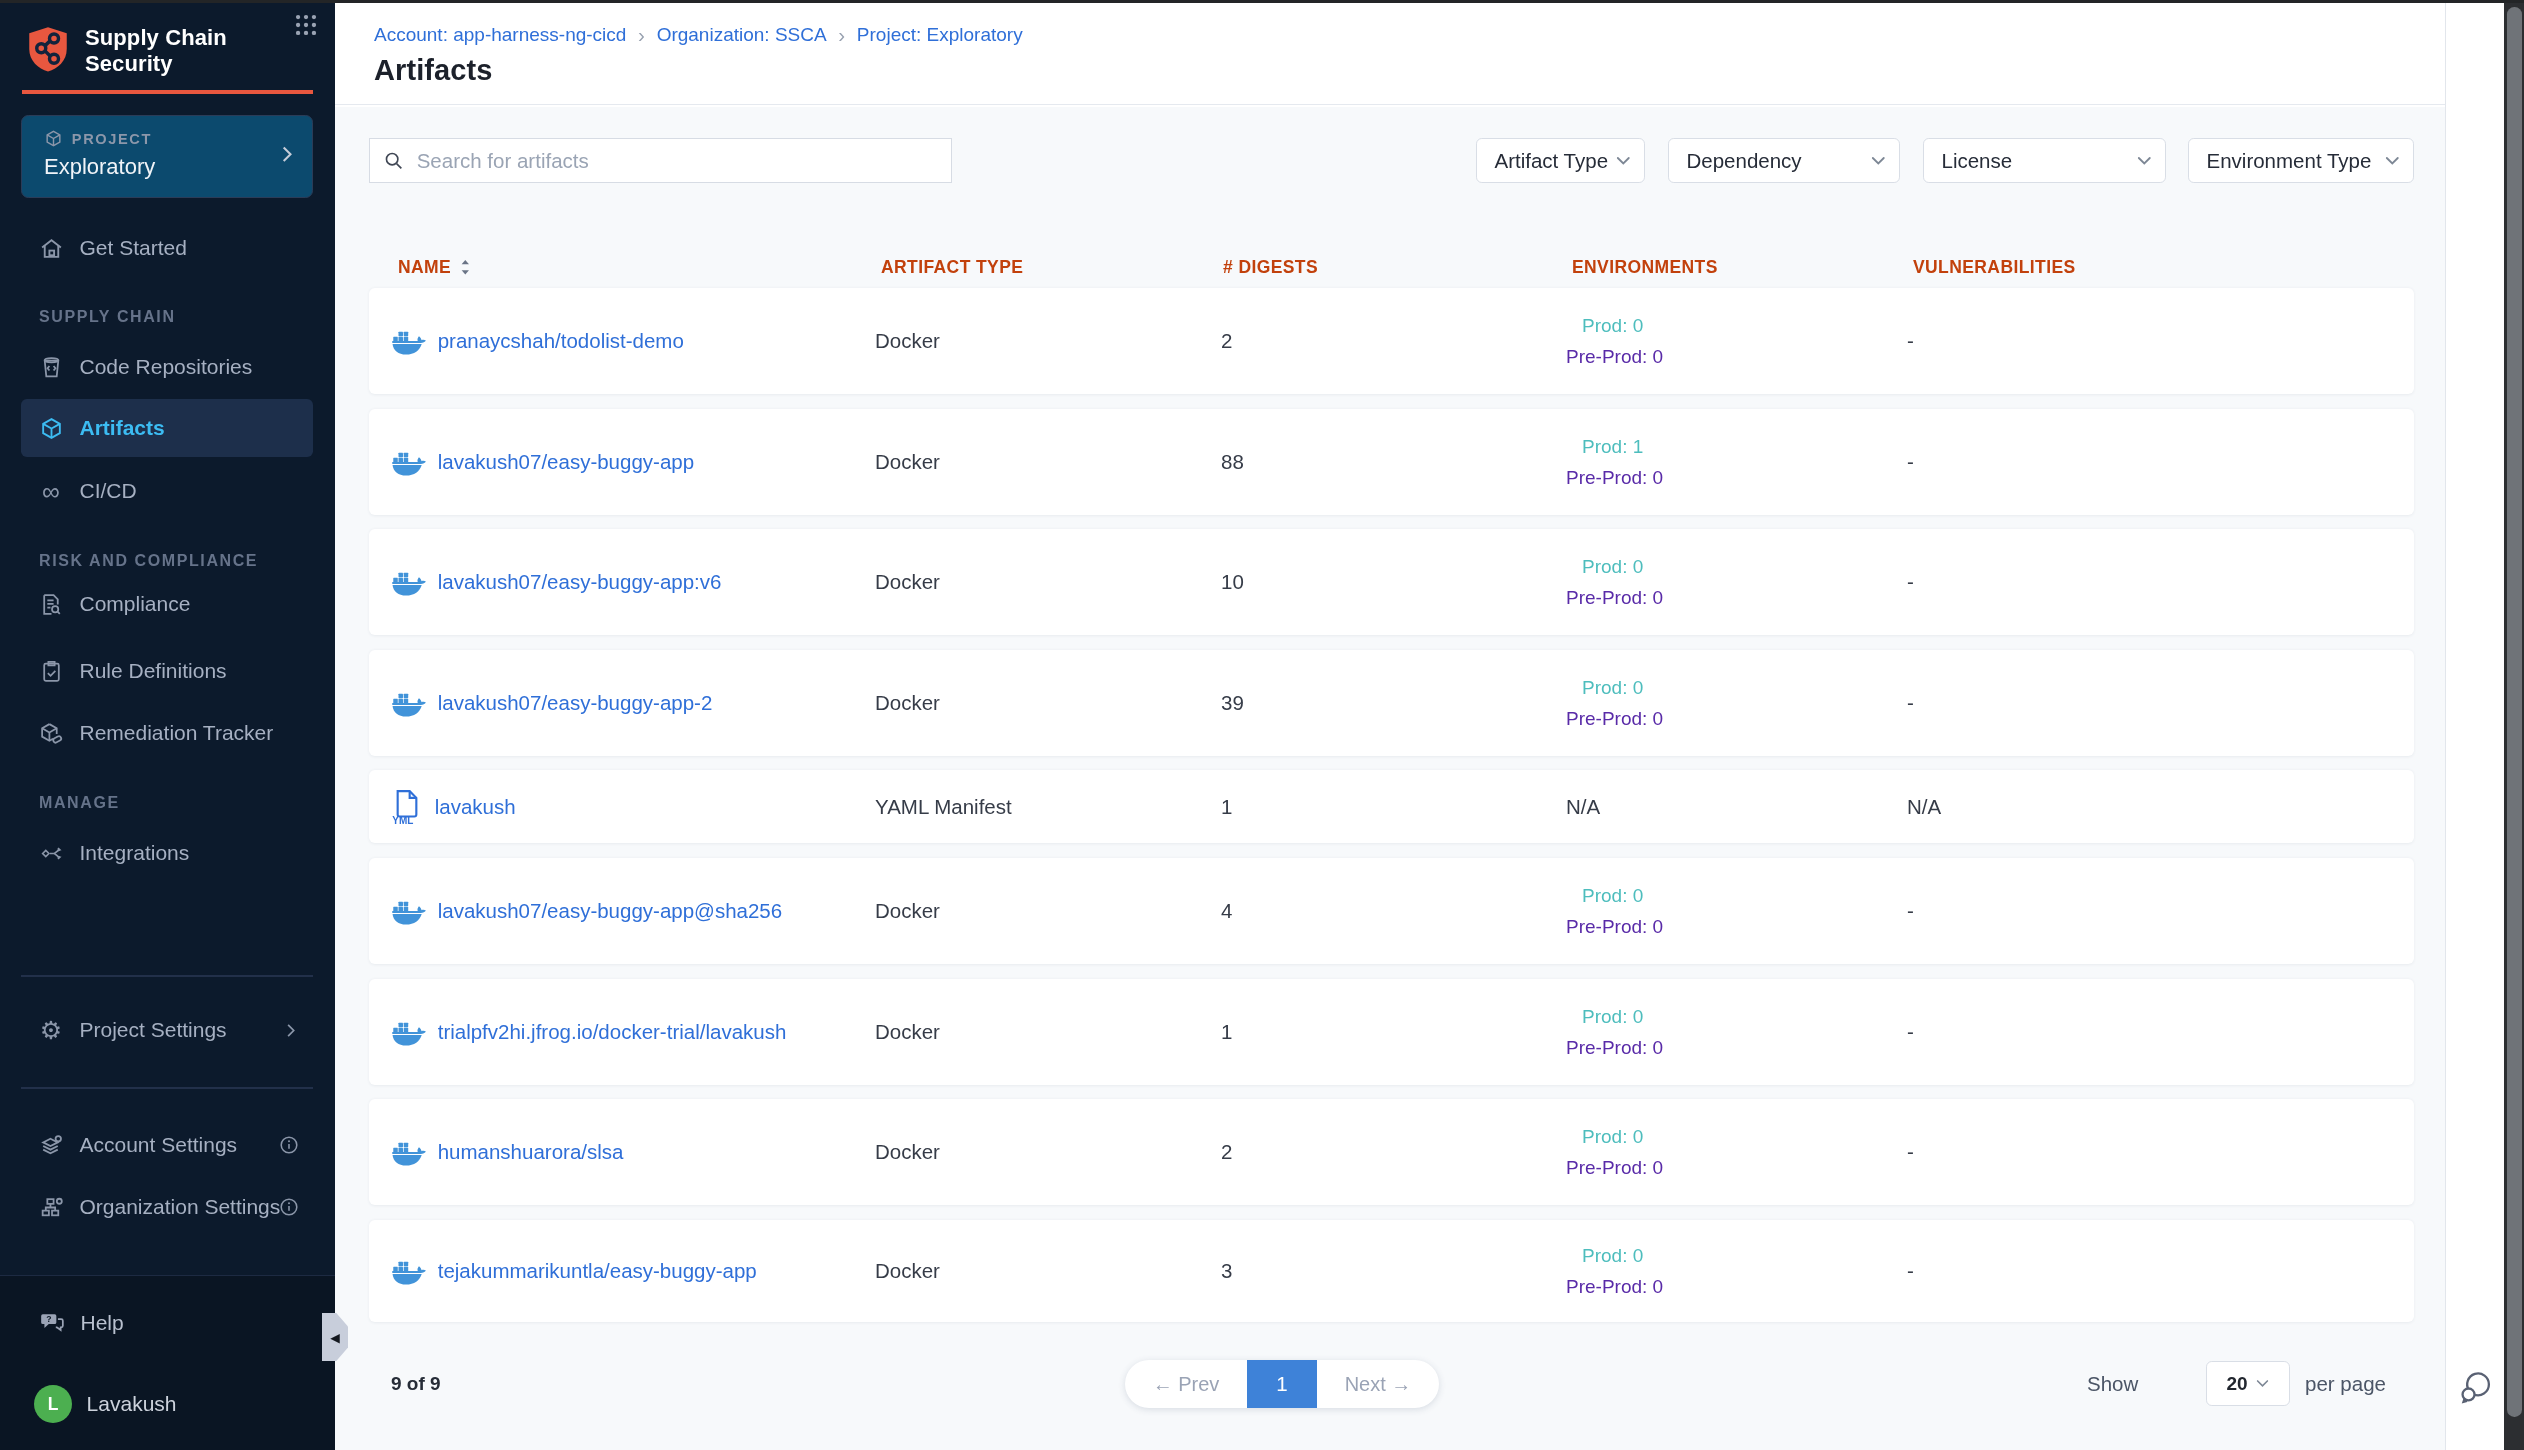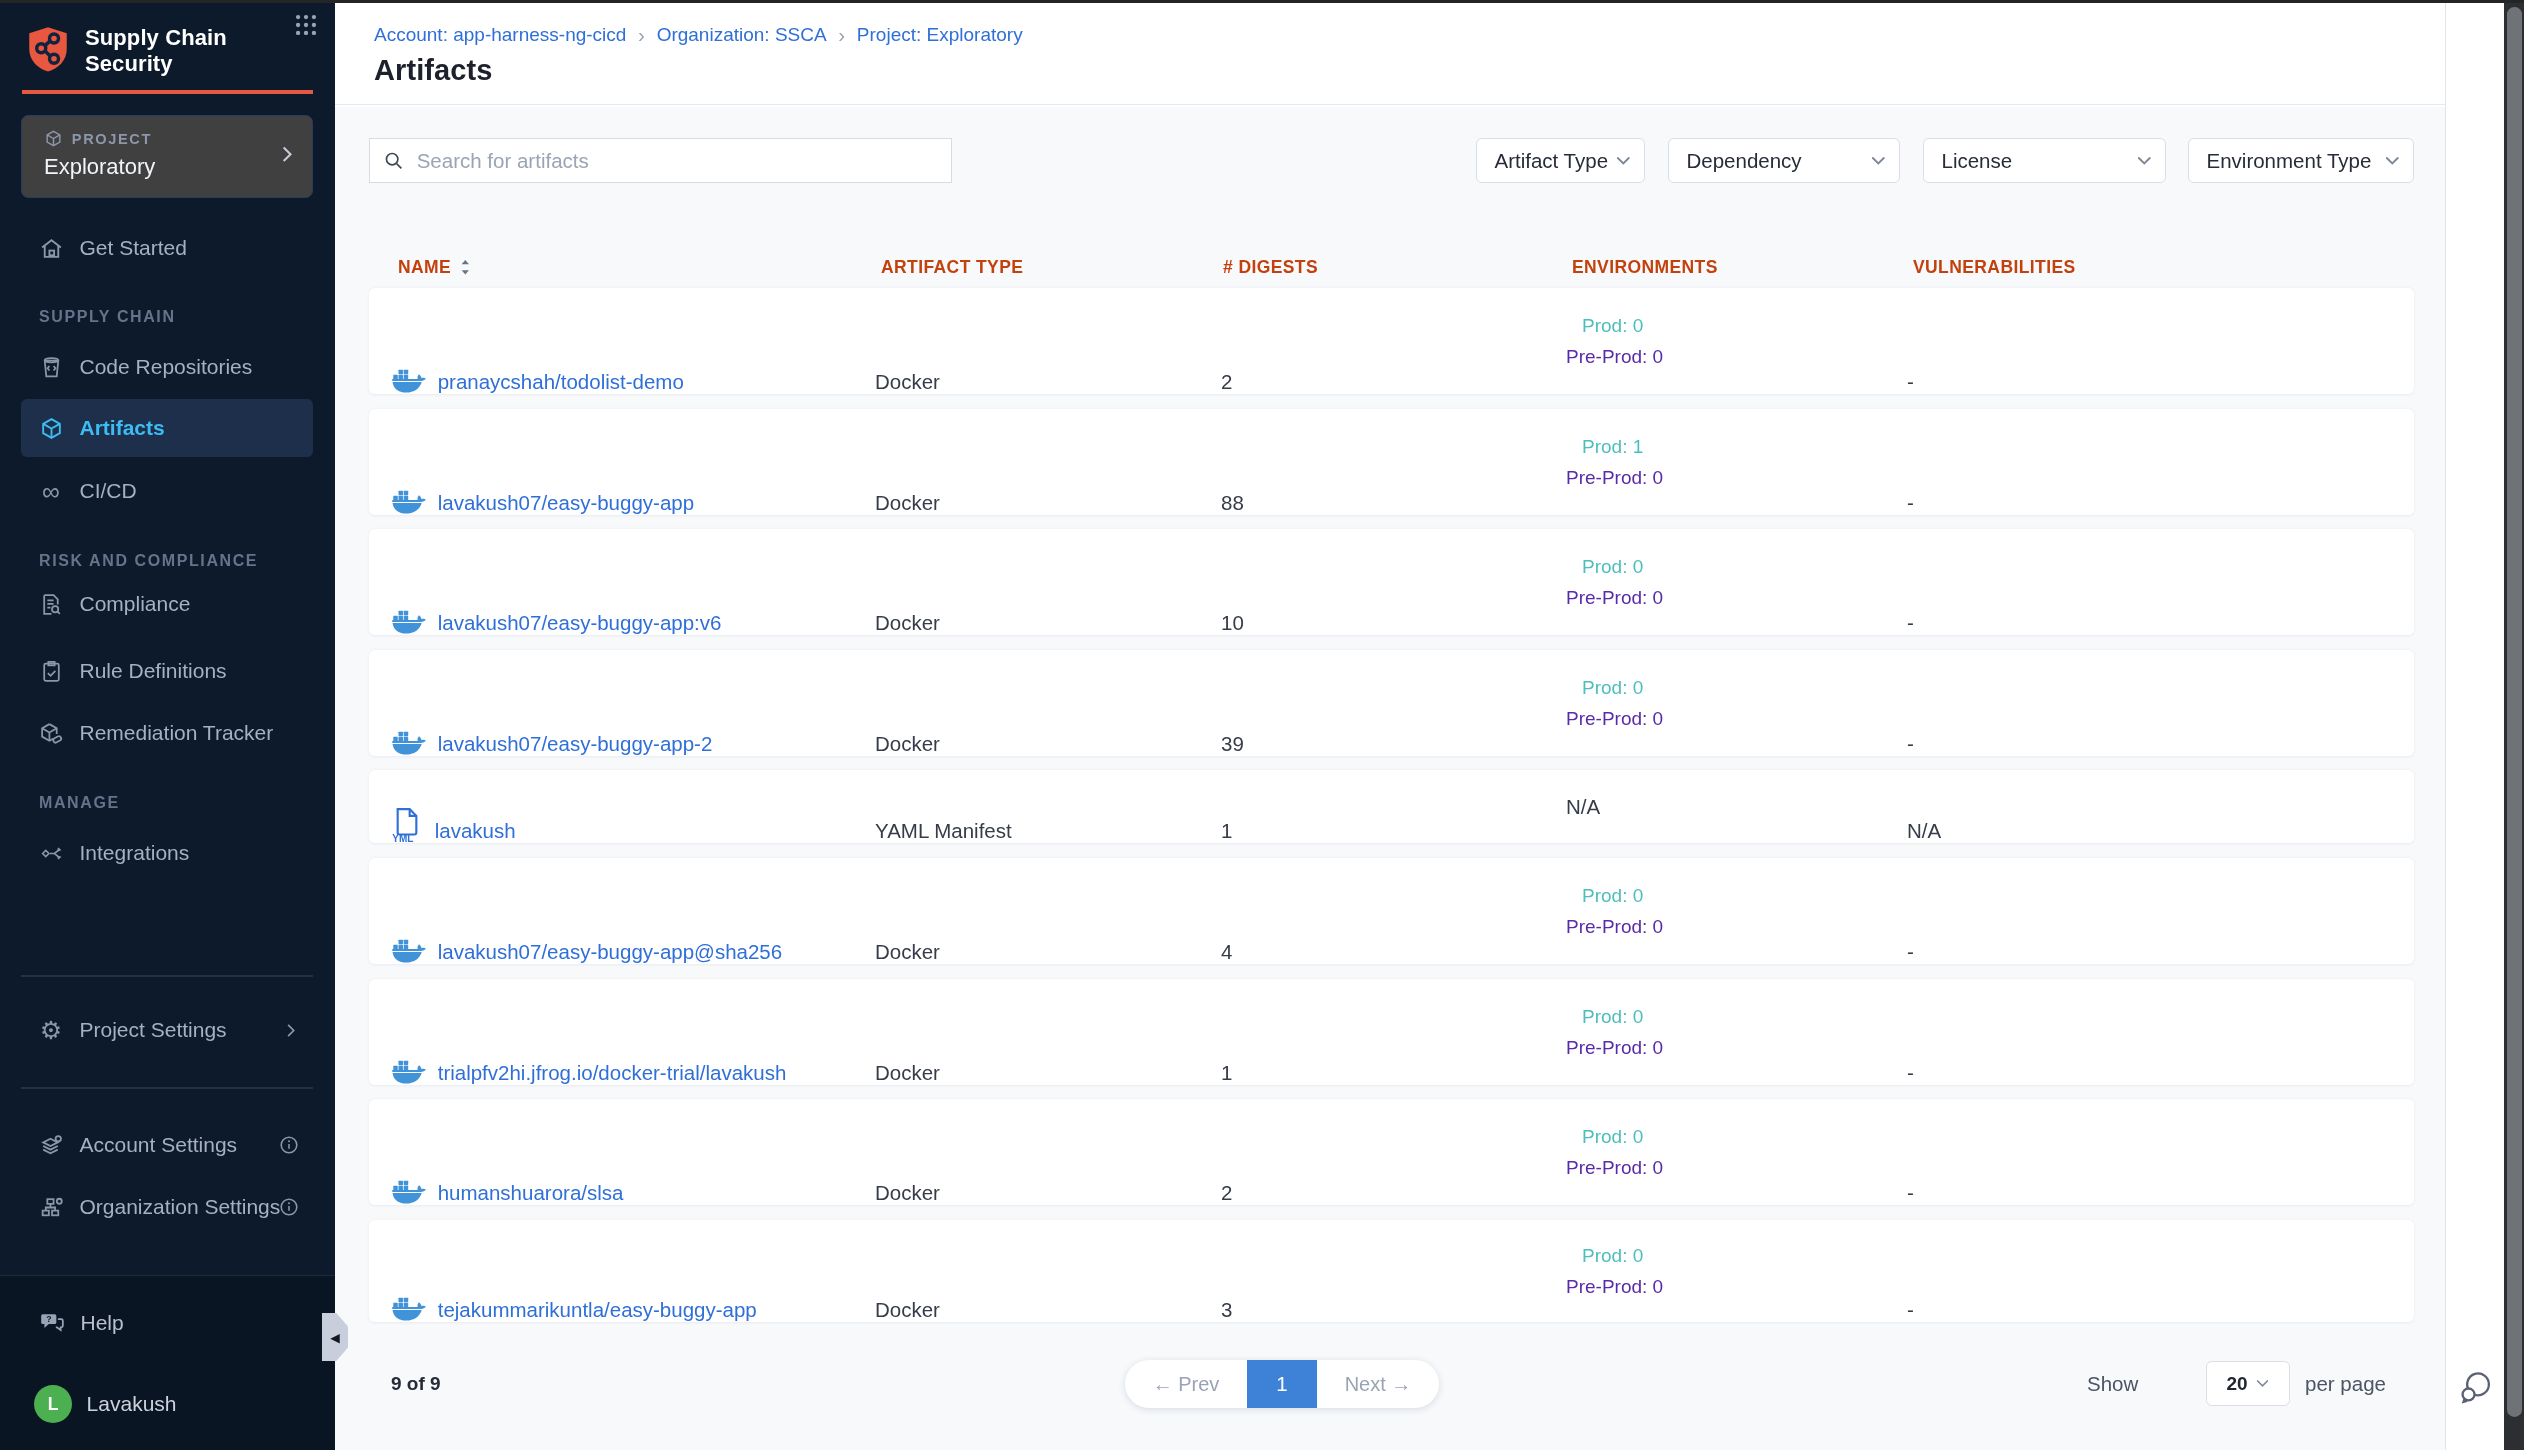--- a/index.html
+++ b/index.html
@@ -16,21 +16,21 @@
 
   
   .sidebar { position:absolute; left:0; top:0; width:335px; height:1451px; background:#0c1a2c; z-index:10; }
   .brand-row { position:absolute; top:25px; left:24px; width:289px; display:flex; align-items:flex-start; }
   .brand-logo { width:48px; height:48px; flex:none; }
   .brand-text { margin-left:13px; color:#ffffff; font-size:22px; font-weight:700; line-height:25.6px; letter-spacing:0.1px; }
   .grid-btn { position:absolute; right:16px; top:11.7px; width:26px; height:26px; }
   .brand-underline { position:absolute; top:90px; left:22px; width:291px; height:3.7px; background:#e8573f; }
 
   .project-card { position:absolute; top:115px; left:21px; width:292px; height:83px;
-    background:#404040; border:1.5px solid #2b3c58; border-radius:7.3px; padding:13px 16px 8px 22px; }
+    background:#0c4a6e; border:1.5px solid #2b3c58; border-radius:7.3px; padding:13px 16px 8px 22px; }
   .project-label-row { display:flex; align-items:center; gap:8.8px; }
   .project-label { color:#8c97aa; font-size:14.6px; font-weight:600; letter-spacing:1.6px; }
   .project-name { margin-top:5.8px; color:#f1f4f8; font-size:22px; font-weight:400; }
   .project-chev { position:absolute; right:16px; top:28px; }
 
   .mi { position:absolute; left:21px; width:292px; height:58px; display:flex; align-items:center; padding-left:17.5px; gap:16px; border-radius:5.8px; cursor:pointer; }
   .mi .lbl { color:#a6b0c2; font-size:21px; }
   .mi svg, .mi .uni { flex:none; }
   .mi .uni { font-size:25px; color:#8b96a9; width:25px; text-align:center; line-height:25px; }
   .mi.active { background:#1d2f4b; }
@@ -66,21 +66,21 @@
   .search-box input::placeholder { color:#9aa4b4; }
 
   .filter { position:absolute; top:31px; height:45px; background:#fff; border:1.5px solid #d9dee6; border-radius:5.8px;
     display:flex; align-items:center; justify-content:space-between; padding:0 13px 0 17.5px; cursor:pointer; }
   .filter .lbl { font-size:20.5px; color:#262c38; }
 
   .thead { position:absolute; top:124px; height:41px; width:2110px; }
   .th { position:absolute; top:16px; height:41px; display:flex; align-items:center; font-size:17.5px; font-weight:700; color:#c2410c; letter-spacing:0.4px;margin-left:7px; }
 
   .row { position:absolute; left:34px; width:2045px; background:#ffffff; border-radius:5.8px; box-shadow:0 0.7px 2.9px rgba(44,62,88,.07); }
-  .cell { position:absolute; top:0; height:100%; display:flex; align-items:flex-end; }
+  .cell { position:absolute; top:0; height:100%; display:flex; align-items:center; }
   .c-name  { left:22px; gap:11.7px; }
   .c-name .link { color:#2f6fd8; font-size:20.5px; font-weight:500; cursor:pointer; }
   .c-type  { left:506px;  font-size:20.5px; color:#363c48; }
   .c-dig   { left:852px; font-size:20.5px; color:#363c48; }
   .c-env   { left:1197px; flex-direction:column; align-items:flex-start; justify-content:center; font-size:19px; line-height:31px; }
   .c-env .prod { color:#4dbdbd;margin-left:16px; }
   .c-env .preprod { color:#592ba8; }
   .c-env .na, .c-vuln { font-size:20.5px; color:#363c48; }
   .c-vuln  { left:1538px; }
 

